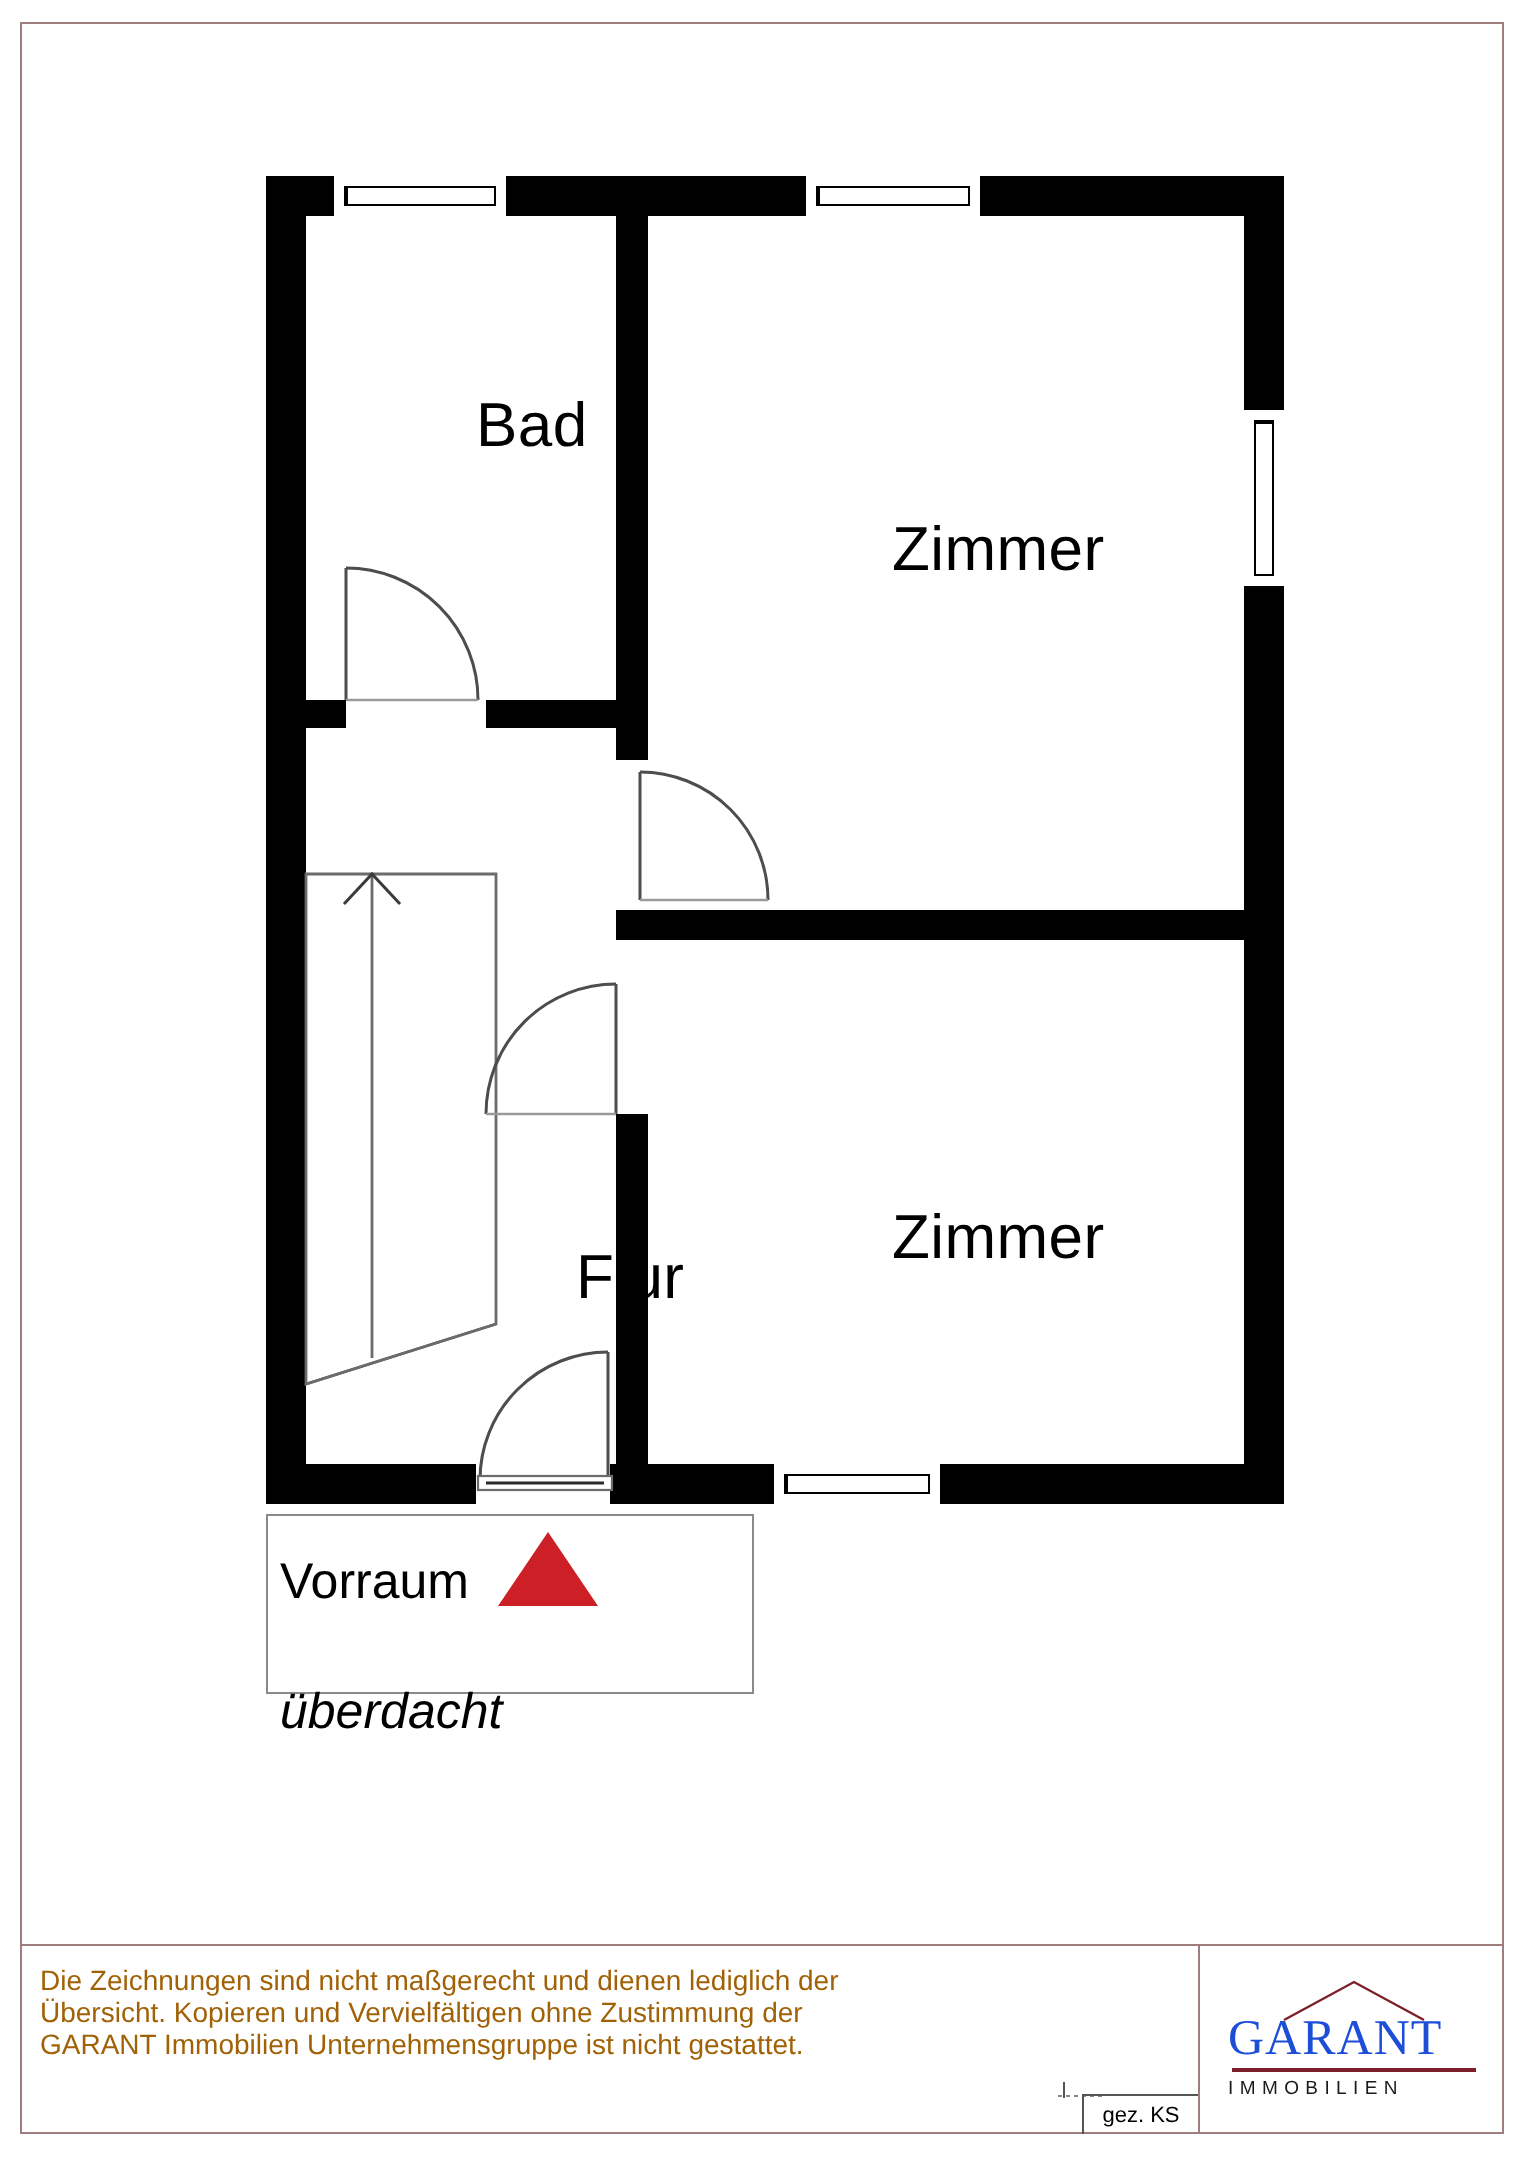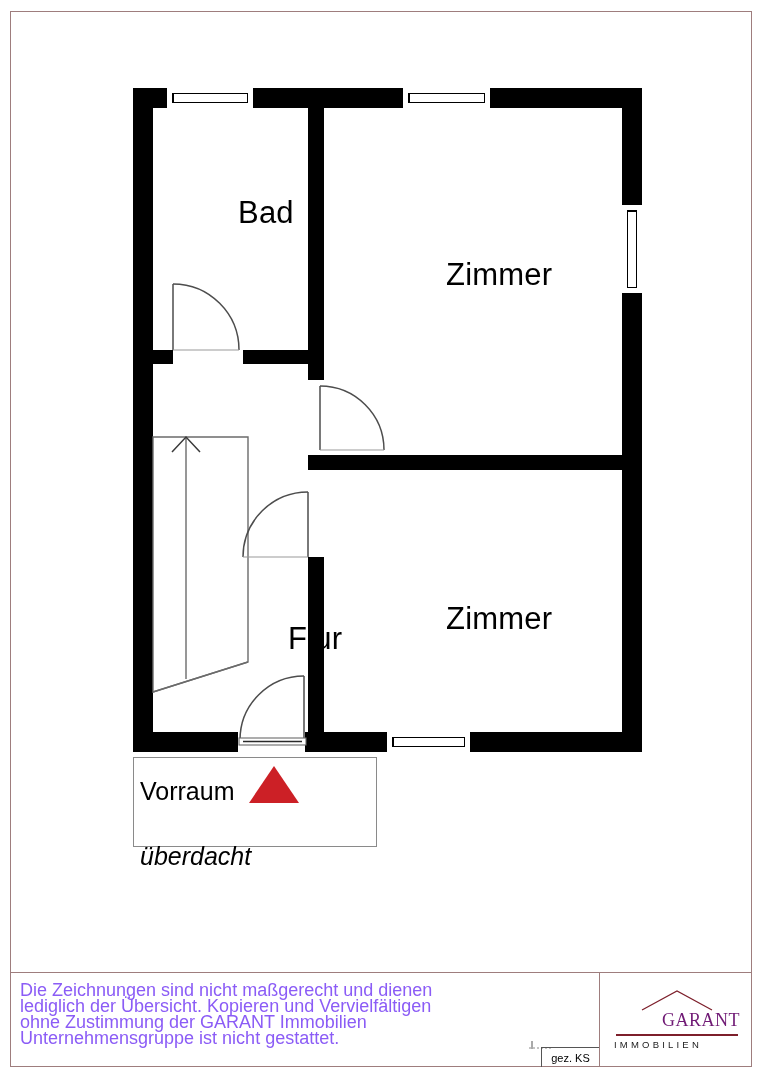--- a/index.html
+++ b/index.html
@@ -182,23 +182,23 @@
   #obj-value { font-size: 21px; color: #000; }
 
   #tb-mid {
     position: relative;
     flex: 1 1 auto;
     box-sizing: border-box;
     border-right: 1.5px solid #9e7d7d;
     padding: 9px 10px 0 10px;
   }
   #disclaimer {
-    font-size: 18px;
+    font-size: 14px;
     line-height: 16px;
-    color: #8b5cf6;
+    color: #a16207;
     max-width: 430px;
   }
   #gez-box {
     position: absolute;
     right: 0px;
     bottom: 0px;
     width: 58px;
     height: 20px;
     box-sizing: border-box;
     border-left: 1px solid #555;
@@ -224,24 +224,24 @@
   }
   #logo {
     position: absolute;
     left: 14px;
     top: 16px;
     width: 126px;
   }
   #logo-roof { display: block; }
   #logo-word {
     font-family: "Liberation Serif", serif;
-    font-size: 18px;
+    font-size: 25px;
     letter-spacing: 0.5px;
-    color: #701a75;
-    text-align: right;
+    color: #1d4ed8;
+    text-align: left;
     line-height: 26px;
     margin-top: -4px;
   }
   #logo-rule {
     height: 2px;
     background: #7d1f2b;
     margin: 1px 2px 3px 2px;
   }
   #logo-sub {
     font-family: "Liberation Sans", sans-serif;

